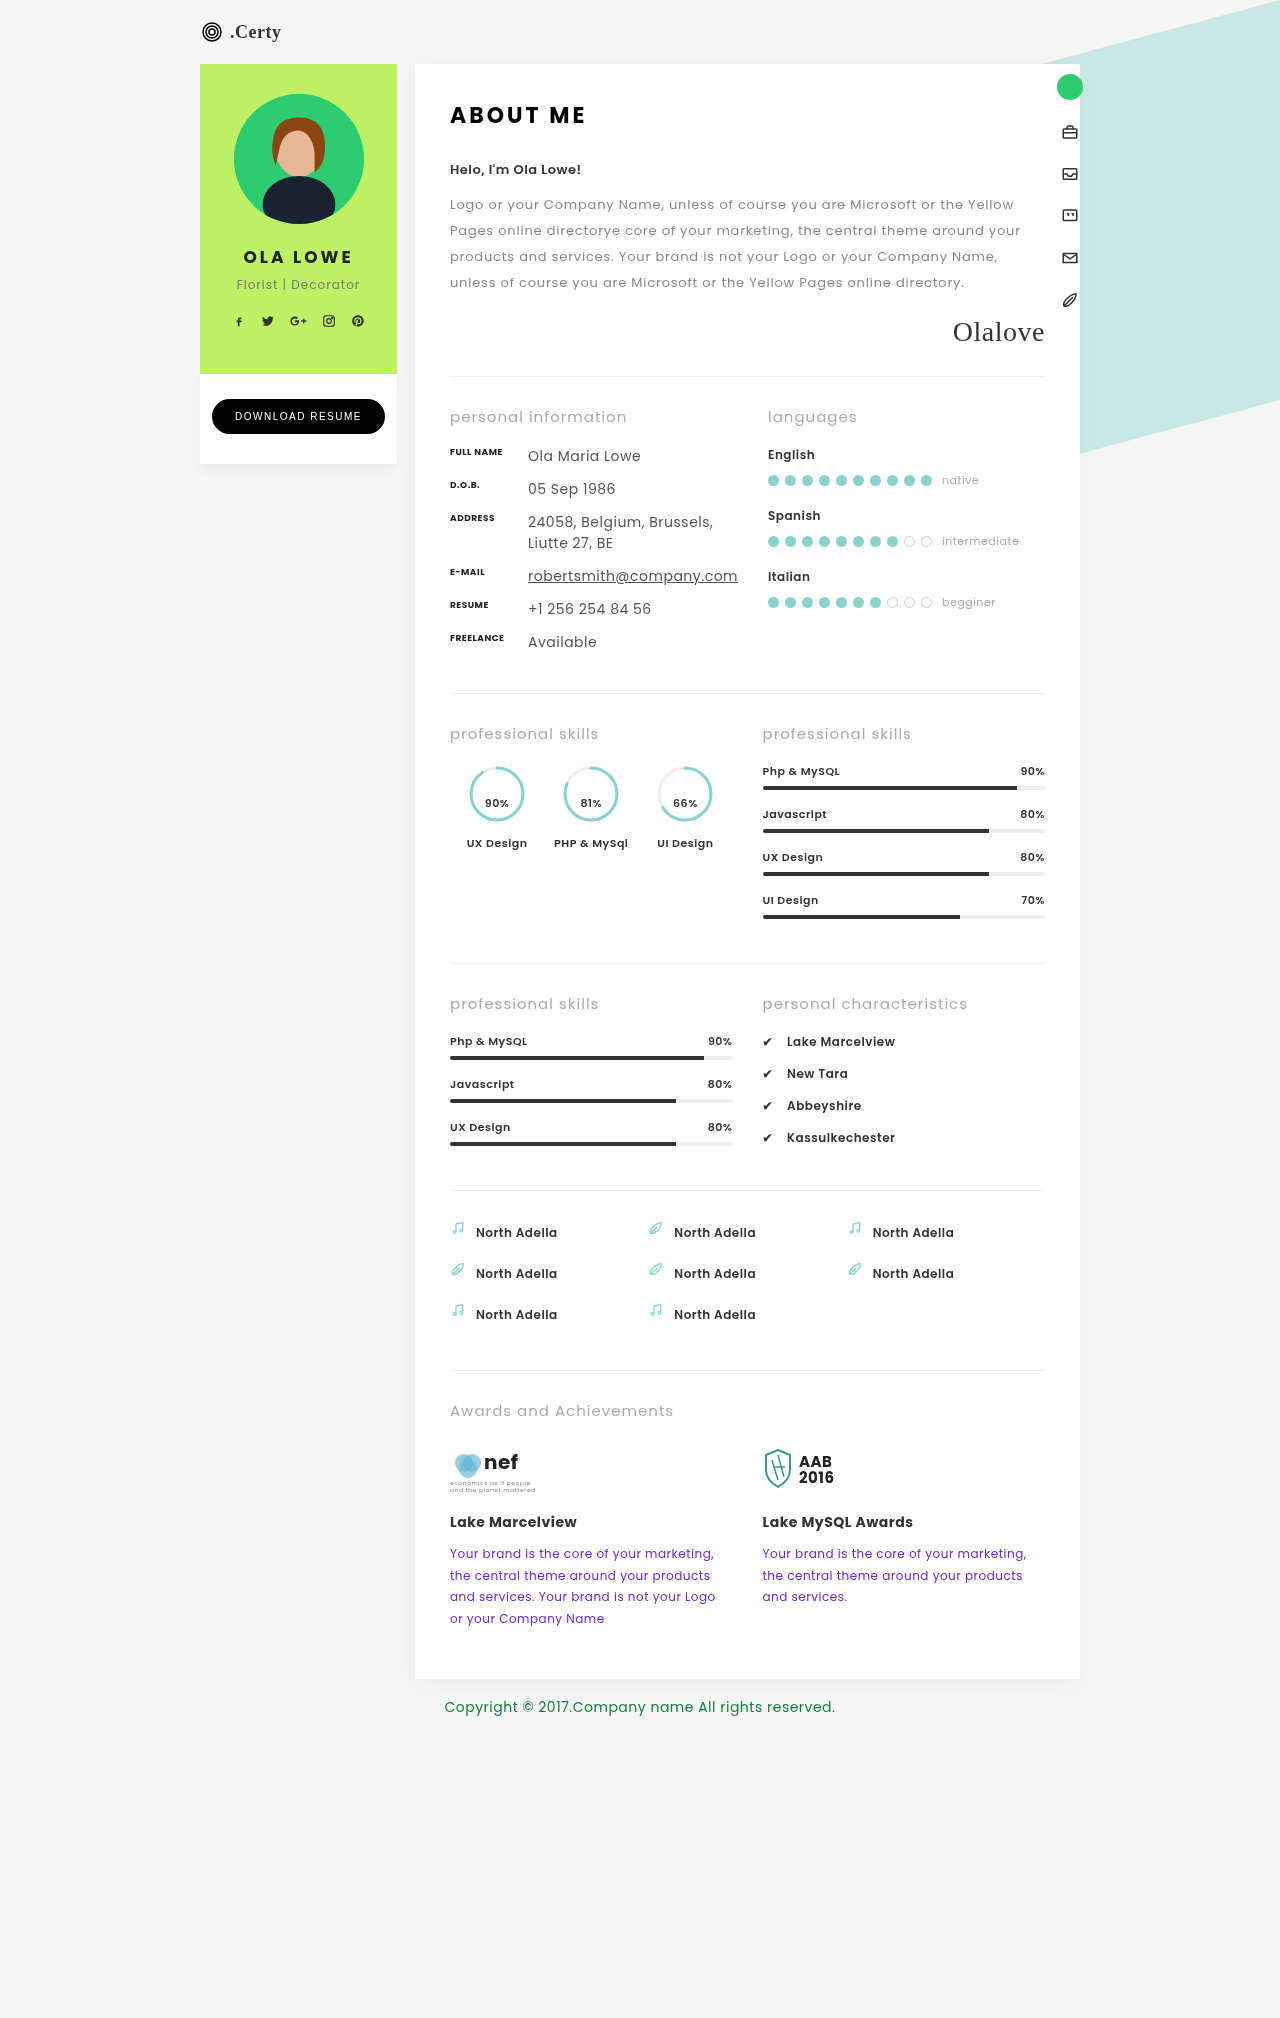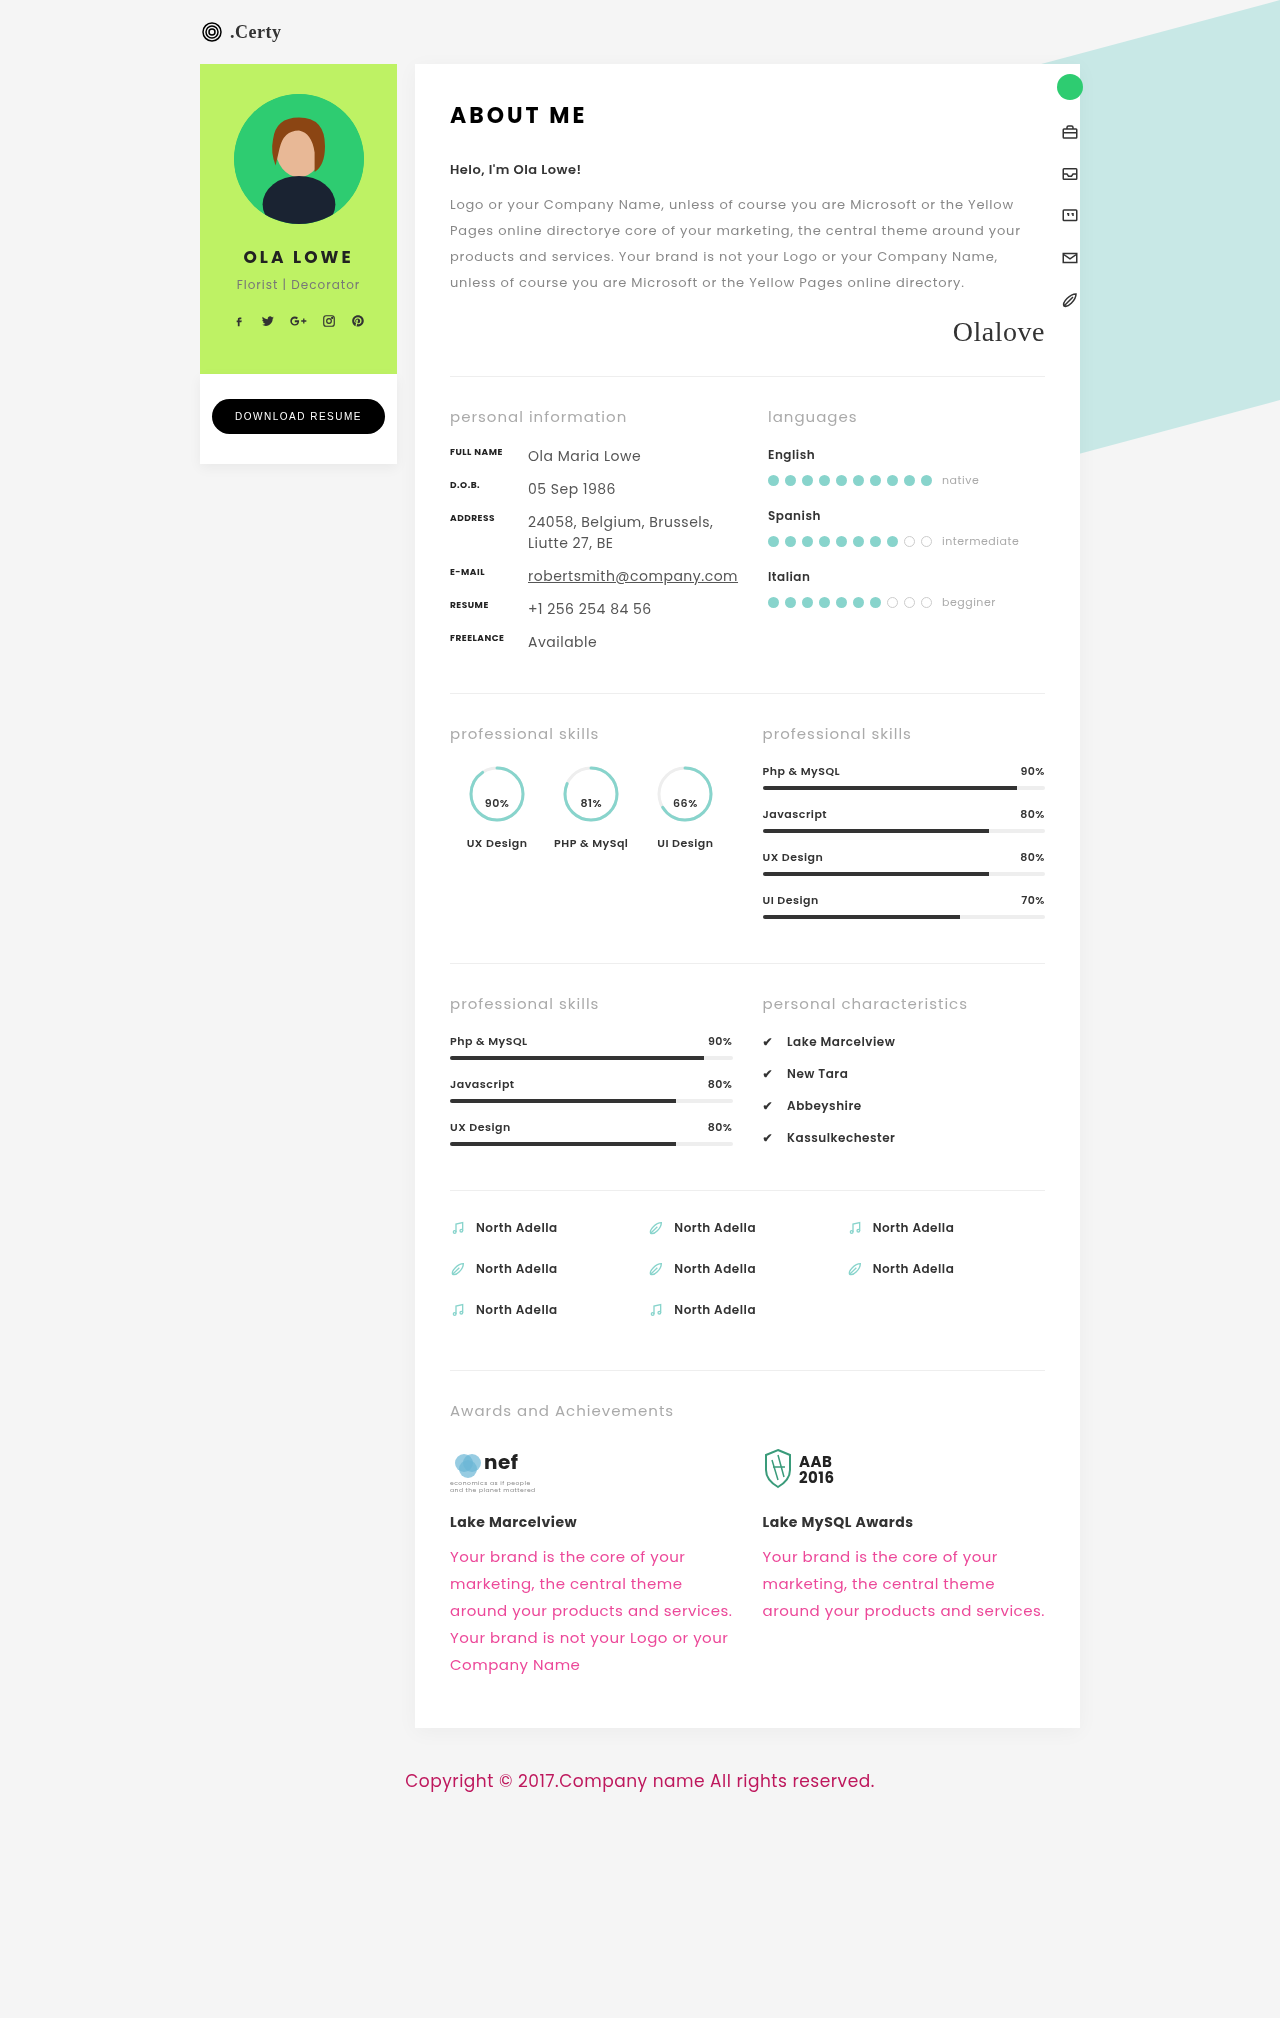--- a/index.html
+++ b/index.html
@@ -48,28 +48,28 @@
 .circ svg{width:62px;height:62px;transform:rotate(-90deg);}
 .circ-txt{position:absolute;top:52%;left:0;right:0;text-align:center;font-size:11px;font-weight:600;}
 .circ-label{font-size:11px;font-weight:600;letter-spacing:0.5px;}
 .bar-row{margin-bottom:16px;}
 .bar-head{display:flex;justify-content:space-between;font-size:11px;font-weight:600;margin-bottom:6px;}
 .bar-bg{height:4px;background:#eee;border-radius:2px;overflow:hidden;}
 .bar-fill{height:100%;background:#333;}
 .checks li{list-style:none;display:flex;align-items:center;gap:14px;font-weight:600;font-size:12px;margin-bottom:14px;}
 .chk{color:#333;}
 .interests{display:flex;flex-wrap:wrap;}
-.int-item{width:33.33%;display:flex;align-items:flex-start;gap:10px;font-size:12px;font-weight:600;margin-bottom:18px;}
+.int-item{width:33.33%;display:flex;align-items:flex-end;gap:10px;font-size:12px;font-weight:600;margin-bottom:18px;}
 .int-icon{color:#88d4cc;font-size:15px;}
 .awards{display:flex;gap:30px;}
 .award{flex:1;}
 .award-logo{height:60px;display:flex;align-items:center;margin-bottom:12px;}
 .award-title{font-weight:700;font-size:14px;margin-bottom:10px;letter-spacing:0.5px;}
-.award-desc{color:#ec4899;font-size:15px;line-height:1.8;letter-spacing:0.5px;}
-.footer{text-align:center;padding:40px 0;color:#be185d;font-size:17px;letter-spacing:0.5px;}
+.award-desc{color:#6d28d9;font-size:12px;line-height:1.8;letter-spacing:0.5px;}
+.footer{text-align:center;padding:18px 0;color:#15803d;font-size:14px;letter-spacing:0.5px;}
 .side-icons{position:absolute;right:-3px;top:10px;display:flex;flex-direction:column;gap:22px;align-items:center;}
 .side-icons .si{width:20px;height:20px;color:#333;display:flex;align-items:center;justify-content:center;}
 .side-av{width:26px;height:26px;border-radius:50%;background:#2ecc71;}
 </style>
 </head>
 <body>
 
 <div class="page">
 <div class="bg-tri"></div>
 

